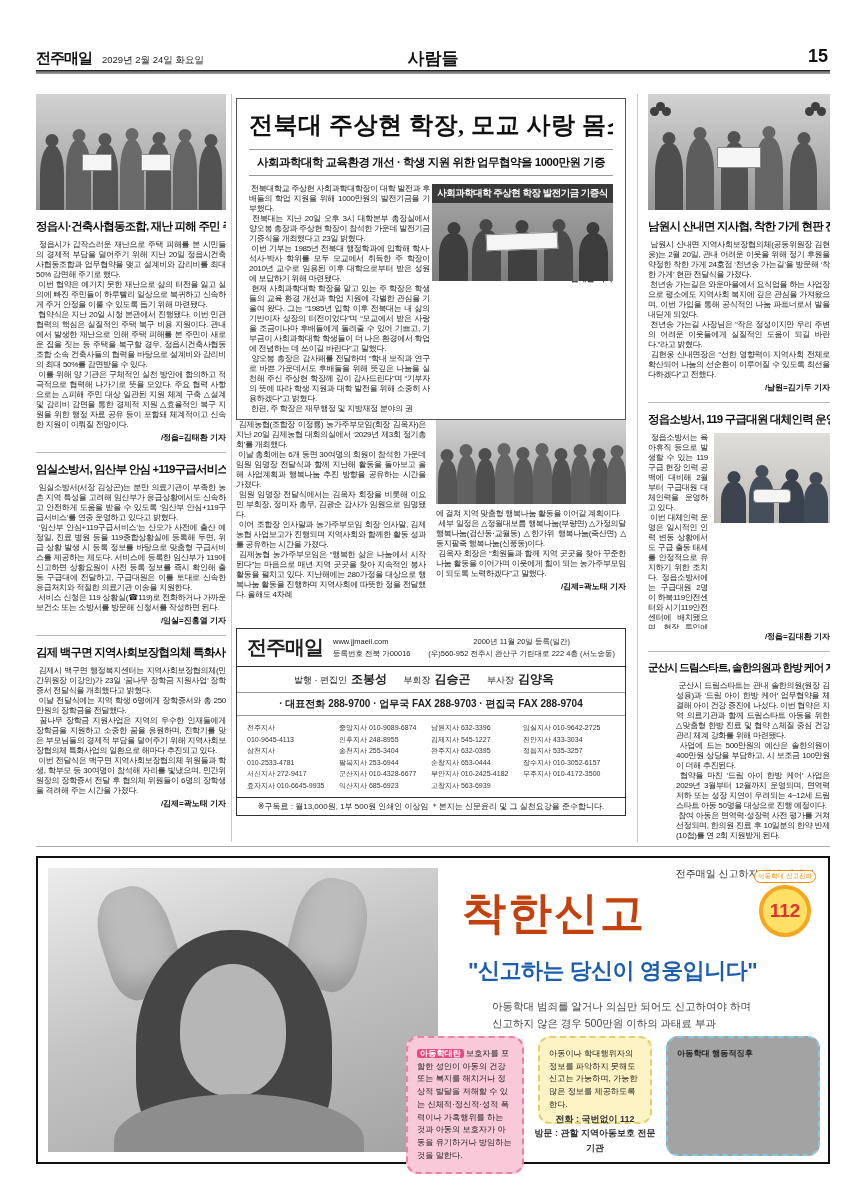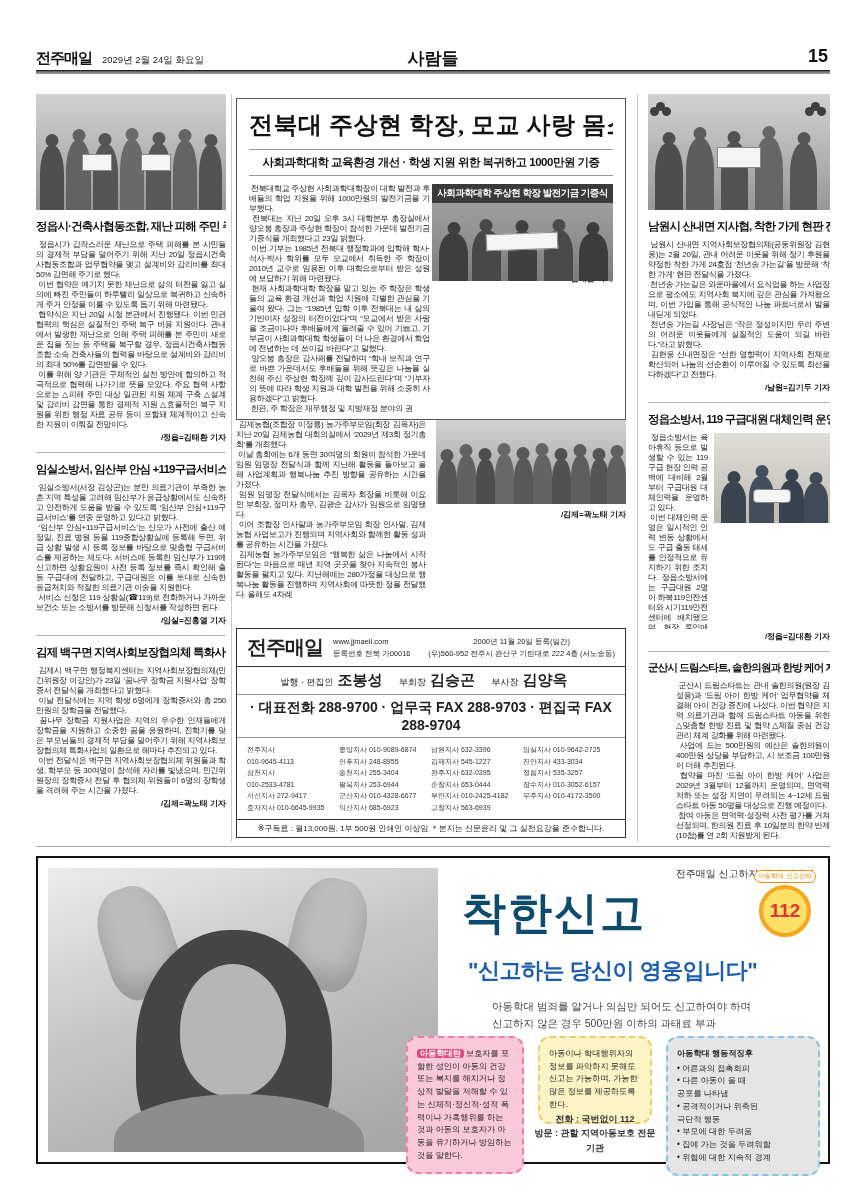--- a/index.html
+++ b/index.html
@@ -50,52 +50,52 @@
   .art2-head{font-family:"Liberation Serif","DejaVu Serif",serif;font-size:15.5px;font-weight:700;
              white-space:nowrap;overflow:hidden;margin:12px 0 8px;letter-spacing:-0.5px;}
   .art2-cols{display:flex;gap:10px;height:196px;}
   
   .mast{border:1.5px solid #333;margin-top:12px;font-size:7.5px;color:#222;}
   .mast-row1{display:flex;align-items:center;padding:5px 10px;border-bottom:1px solid #333;gap:10px;}
   .mast-logo{font-size:20px;font-weight:800;letter-spacing:-1px;}
   .mast-small{white-space:pre-line;line-height:1.5;}
   .mast-right{margin-left:auto;text-align:center;white-space:pre-line;line-height:1.5;}
   .mast-row2{text-align:center;padding:4px 0;border-bottom:1px solid #999;font-size:9px;}
-  .mast-row2 b{font-size:15px;margin-right:14px;}
+  .mast-row2 b{font-size:12px;margin-right:14px;}
   .mast-row2 span.lbl{margin-right:4px;}
-  .mast-row3{text-align:center;padding:4px 0;border-bottom:1px solid #999;font-size:14px;font-weight:700;}
+  .mast-row3{text-align:center;padding:4px 0;border-bottom:1px solid #999;font-size:10px;font-weight:700;}
   .mast-row4{display:flex;padding:6px 10px;border-bottom:1px solid #333;}
   .branch-col{width:25%;white-space:pre-line;font-size:7px;line-height:1.65;color:#333;}
   .mast-row5{text-align:center;padding:3px 0;font-size:8px;}
   
   .float-photo{float:right;width:116px;height:90px;margin:0 0 4px 6px;}
   
   .ad{position:absolute;left:36px;top:856px;width:794px;height:308px;border:2px solid #111;background:#fff;}
   .ad-photo{position:absolute;left:10px;top:10px;width:390px;height:284px;overflow:hidden;
             background:linear-gradient(160deg,#ececec,#c4c4c4 45%,#a3a3a3);}
   .w-hand{position:absolute;width:72px;height:112px;background:#bcbcbc;border-radius:42% 42% 30% 30%;
           box-shadow:inset 0 -18px 22px rgba(0,0,0,.18);}
   .w-hair{position:absolute;left:88px;top:62px;width:196px;height:240px;background:#454545;border-radius:48% 48% 38% 38%;}
   .w-face{position:absolute;left:132px;top:96px;width:106px;height:132px;background:#b6b6b6;border-radius:50% 50% 46% 46%;}
   .w-body{position:absolute;left:66px;bottom:-34px;width:250px;height:92px;background:#8d8d8d;border-radius:50% 50% 0 0;}
   .ad-campaign{position:absolute;right:14px;top:9px;font-size:10px;color:#333;}
-  .ad-title{position:absolute;left:424px;top:26px;font-size:44px;font-weight:800;color:#0c4a6e;letter-spacing:2px;}
+  .ad-title{position:absolute;left:424px;top:26px;font-size:44px;font-weight:800;color:#c2410c;letter-spacing:2px;}
   .ad-badge{position:absolute;left:712px;top:6px;width:70px;text-align:center;}
   .badge-bubble{display:inline-block;border:1.5px solid #f08c00;color:#f08c00;border-radius:7px;
                 font-size:6.5px;padding:1px 3px;background:#fff;margin-bottom:2px;white-space:nowrap;}
   .badge-circle{width:52px;height:52px;margin:0 auto;border-radius:50%;background:#ffe066;
                 border:4px solid #f5a623;color:#e03131;font-size:19px;font-weight:800;
                 display:flex;align-items:center;justify-content:center;}
   .ad-quote{position:absolute;left:430px;top:98px;font-size:22px;font-weight:800;color:#1b5eae;letter-spacing:-0.5px;}
   .ad-desc{position:absolute;left:454px;top:140px;font-size:10.5px;color:#444;line-height:1.65;white-space:pre-line;}
   .ad-box{position:absolute;top:178px;border-radius:12px;border:2px dashed;padding:10px 9px;
           font-size:8.2px;line-height:1.55;color:#222;}
   .ad-box.pink{left:368px;width:118px;min-height:120px;background:#f9c9da;border-color:#ec7fa8;}
   .ad-box.yellow{left:500px;width:114px;background:#fdf3c4;border-color:#e3cf6f;}
-  .ad-box.blue{left:628px;width:154px;min-height:120px;background:#e5e5e5;border-color:#85c6e2;white-space:normal;}
+  .ad-box.blue{left:628px;width:154px;min-height:120px;background:#a3a3a3;border-color:#85c6e2;white-space:normal;}
   .pink-label{background:#e64980;color:#fff;font-weight:800;padding:0 3px;border-radius:3px;margin-right:2px;}
   .blue-title{font-weight:800;margin-bottom:2px;}
   .blue-items{white-space:pre-line;}
   .ad-contact{position:absolute;left:494px;top:254px;width:126px;text-align:center;font-size:9px;
               font-weight:800;color:#333;white-space:pre-line;line-height:1.6;}
 </style>
 </head>
 <body>
 
 <div class="page">
@@ -146,21 +146,21 @@
 &nbsp;이날 전달식에는 지역 학생 6명에게 장학증서와 총 250만원의 장학금을 전달했다.
 &nbsp;꿈나무 장학금 지원사업은 지역의 우수한 인재들에게 장학금을 지원하고 소중한 꿈을 응원하며, 진학기를 맞은 부모님들의 경제적 부담을 덜어주기 위해 지역사회보장협의체 특화사업의 일환으로 해마다 추진되고 있다.
 &nbsp;이번 전달식은 백구면 지역사회보장협의체 위원들과 학생, 학부모 등 30여명이 참석해 자리를 빛냈으며, 민간위원장의 장학증서 전달 후 협의체 위원들이 6명의 장학생을 격려해 주는 시간을 가졌다.</div>
       <div class="byline">/김제=곽노태 기자</div>
     </div>
   </div>
 
   <div class="col-center">
     <div class="main-box">
       <h1 class="main-title">전북대 주상현 학장, 모교 사랑 몸소 실천</h1>
-      <div class="main-sub">사회과학대학 교육환경 개선 · 학생 지원 위한 복귀하고 1000만원 기증</div>
+      <div class="main-sub">사회과학대학 교육환경 개선 · 학생 지원 위한 업무협약을 1000만원 기증</div>
       <div class="main-cols">
         <div class="mcol body">&nbsp;전북대학교 주상현 사회과학대학장이 대학 발전과 후배들의 학업 지원을 위해 1000만원의 발전기금을 기부했다.
 &nbsp;전북대는 지난 20일 오후 3시 대학본부 총장실에서 양오봉 총장과 주상현 학장이 참석한 가운데 발전기금 기증식을 개최했다고 23일 밝혔다.
 &nbsp;이번 기부는 1985년 전북대 행정학과에 입학해 학사·석사·박사 학위를 모두 모교에서 취득한 주 학장이 2010년 교수로 임용된 이후 대학으로부터 받은 성원에 보답하기 위해 마련됐다.
 &nbsp;현재 사회과학대학 학장을 맡고 있는 주 학장은 학생들의 교육 환경 개선과 학업 지원에 각별한 관심을 기울여 왔다. 그는 “1985년 입학 이후 전북대는 내 삶의 기반이자 성장의 터전이었다”며 “모교에서 받은 사랑을 조금이나마 후배들에게 돌려줄 수 있어 기쁘고, 기부금이 사회과학대학 학생들이 더 나은 환경에서 학업에 전념하는 데 쓰이길 바란다”고 말했다.
 &nbsp;양오봉 총장은 감사패를 전달하며 “학내 보직과 연구로 바쁜 가운데서도 후배들을 위해 뜻깊은 나눔을 실천해 주신 주상현 학장께 깊이 감사드린다”며 “기부자의 뜻에 따라 학생 지원과 대학 발전을 위해 소중히 사용하겠다”고 밝혔다.
 &nbsp;한편, 주 학장은 재무행정 및 지방재정 분야의 권</div>
         <div class="mcol">
           <div class="mphoto">
             <div class="cap-bar">사회과학대학 주상현 학장 발전기금 기증식</div>
@@ -190,20 +190,23 @@
           <div class="person" style="left:11%;width:10%;height:58%;background:#616161;"></div>
           <div class="person" style="left:21%;width:10%;height:54%;background:#4e4e4e;"></div>
           <div class="person" style="left:31%;width:10%;height:60%;background:#676767;"></div>
           <div class="person" style="left:41%;width:10%;height:55%;background:#585858;"></div>
           <div class="person" style="left:51%;width:10%;height:59%;background:#636363;"></div>
           <div class="person" style="left:61%;width:10%;height:54%;background:#515151;"></div>
           <div class="person" style="left:71%;width:10%;height:58%;background:#5e5e5e;"></div>
           <div class="person" style="left:81%;width:10%;height:53%;background:#555;"></div>
           <div class="person" style="left:90%;width:10%;height:57%;background:#606060;"></div>
         </div>
+        <div class="body" style="max-height:94px;">에 걸쳐 지역 맞춤형 행복나눔 활동을 이어갈 계획이다.
+&nbsp;세부 일정은 △정월대보름 행복나눔(부량면) △가정의달 행복나눔(검산동·교월동) △한가위 행복나눔(죽산면) △동지팥죽 행복나눔(신풍동)이다.
+&nbsp;김옥자 회장은 “회원들과 함께 지역 곳곳을 찾아 꾸준한 나눔 활동을 이어가며 이웃에게 힘이 되는 농가주부모임이 되도록 노력하겠다”고 말했다.</div>
         <div class="byline">/김제=곽노태 기자</div>
       </div>
     </div>
 
     <div class="mast">
       <div class="mast-row1">
         <span class="mast-logo">전주매일</span>
         <span class="mast-small">www.jjmaeil.com
 등록번호 전북 가00016</span>
         <span class="mast-right">2000년 11월 20일 등록(일간)
@@ -311,24 +314,16 @@
     <div class="ad-desc">아동학대 범죄를 알거나 의심만 되어도 신고하여야 하며
 신고하지 않은 경우 500만원 이하의 과태료 부과</div>
     <div class="ad-box pink">
       <span class="pink-label">아동학대란</span><span>보호자를 포함한 성인이 아동의 건강 또는 복지를 해치거나 정상적 발달을 저해할 수 있는 신체적·정신적·성적 폭력이나 가혹행위를 하는 것과 아동의 보호자가 아동을 유기하거나 방임하는 것을 말한다.</span>
     </div>
     <div class="ad-box yellow">아동이나 학대행위자의 정보를 파악하지 못해도 신고는 가능하며, 가능한 많은 정보를 제공하도록 한다.</div>
     <div class="ad-contact">전화 : 국번없이 112
 방문 : 관할 지역아동보호 전문기관</div>
     <div class="ad-box blue">
       <div class="blue-title">아동학대 행동적징후</div>
-      <div class="blue-items">• 어른과의 접촉회피
-• 다른 아동이 울 때
-  공포를 나타냄
-• 공격적이거나 위축된
-  극단적 행동
-• 부모에 대한 두려움
-• 집에 가는 것을 두려워함
-• 위험에 대한 지속적 경계</div>
     </div>
   </div>
 
 </div>
 
 </body></html>

